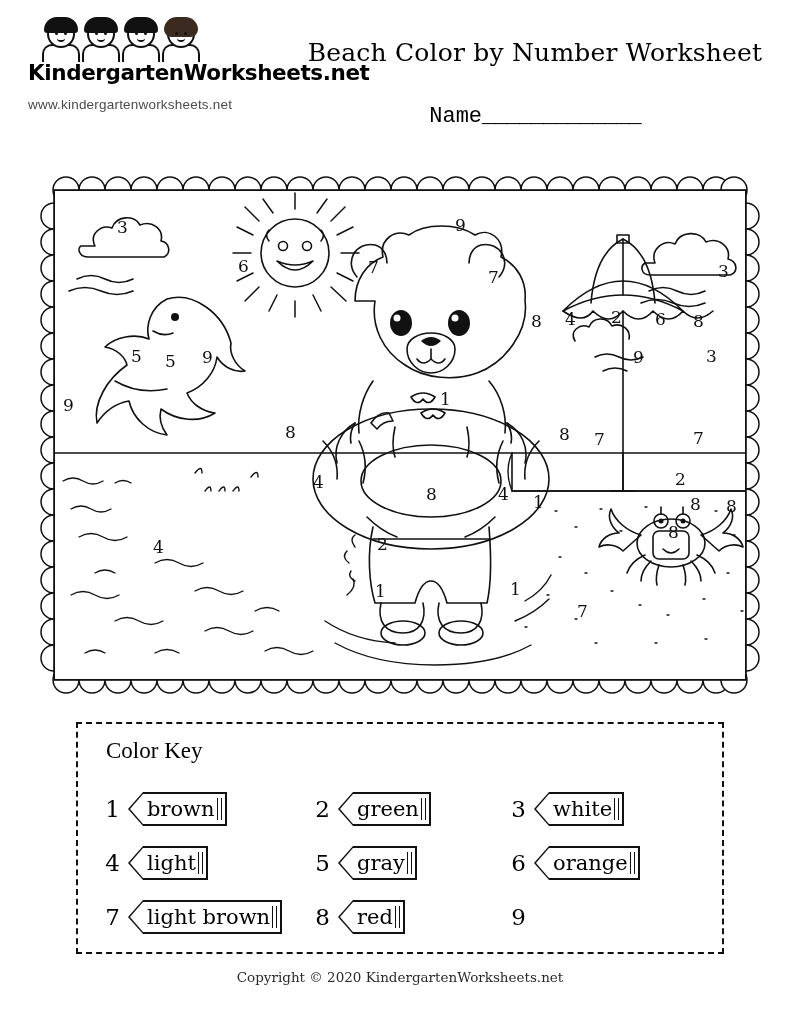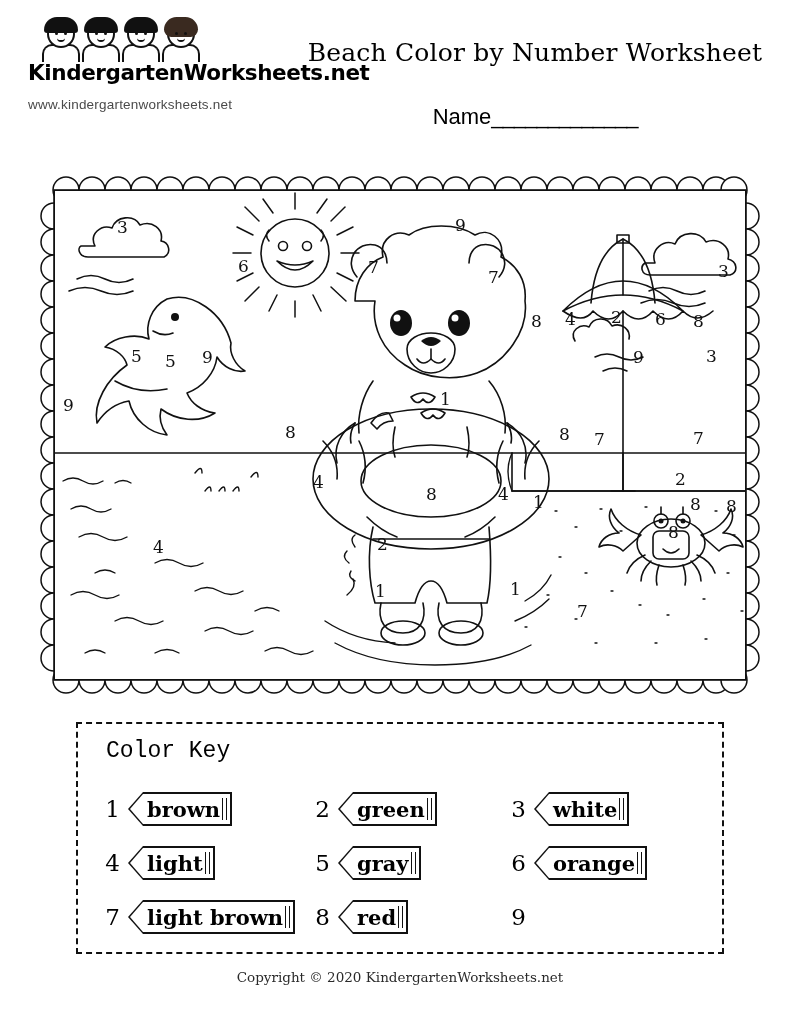--- a/index.html
+++ b/index.html
@@ -66,21 +66,21 @@
     position: absolute; left: 290px; top: 38px; width: 490px;
     text-align: center;
     font-family: "DejaVu Serif", serif;
     font-size: 25px;
     letter-spacing: 0.2px;
     white-space: nowrap;
   }
   .name-line {
     position: absolute; left: 290px; top: 104px; width: 490px;
     text-align: center;
-    font-family: Liberation Sans, sans-serif;
+    font-family: Liberation Mono, monospace;
     font-size: 22px;
   }
   .name-line .blank { letter-spacing: -1px; }
 
   
   .frame-wrap {
     position: absolute; left: 32px; top: 170px; width: 736px; height: 530px;
   }
   .scallop-svg { position: absolute; left: 0; top: 0; }
   .inner-frame {
@@ -96,21 +96,21 @@
     line-height: 1;
   }
 
   
   .key-box {
     position: absolute; left: 76px; top: 722px; width: 648px; height: 232px;
     border: 2px dashed #111;
   }
   .key-title {
     position: absolute; left: 28px; top: 14px;
-    font-family: Liberation Mono, monospace; font-size: 23px;
+    font-family: Liberation Serif, serif; font-size: 23px;
   }
   .key-grid {
     position: absolute; left: 18px; top: 58px; width: 612px;
   }
   .key-row { display: flex; height: 54px; align-items: center; }
   .key-cell { display: flex; align-items: center; }
   .key-num {
     width: 32px; text-align: right; padding-right: 8px;
     font-family: "DejaVu Serif", serif; font-size: 23px;
   }
@@ -130,21 +130,21 @@
     border-top: 15px solid transparent;
     border-bottom: 15px solid transparent;
     border-right: 13px solid #fff;
   }
   .crayon .barrel {
     height: 34px; border: 2px solid #111; border-left: none;
     display: flex; align-items: center; justify-content: center;
     padding: 0 10px 0 4px; background: #fff; position: relative;
   }
   .crayon .barrel .label {
-    font-family: "DejaVu Serif", serif; font-size: 21px; white-space: nowrap; font-weight: bold;
+    font-family: "DejaVu Serif", serif; font-size: 21px; white-space: nowrap;
   }
   .crayon .barrel::before {
     content: ""; position: absolute; right: 7px; top: 4px; bottom: 4px;
     width: 0; border-left: 1.5px solid #111;
   }
   .crayon .barrel::after {
     content: ""; position: absolute; right: 3px; top: 4px; bottom: 4px;
     width: 0; border-left: 1.5px solid #111;
   }
 

